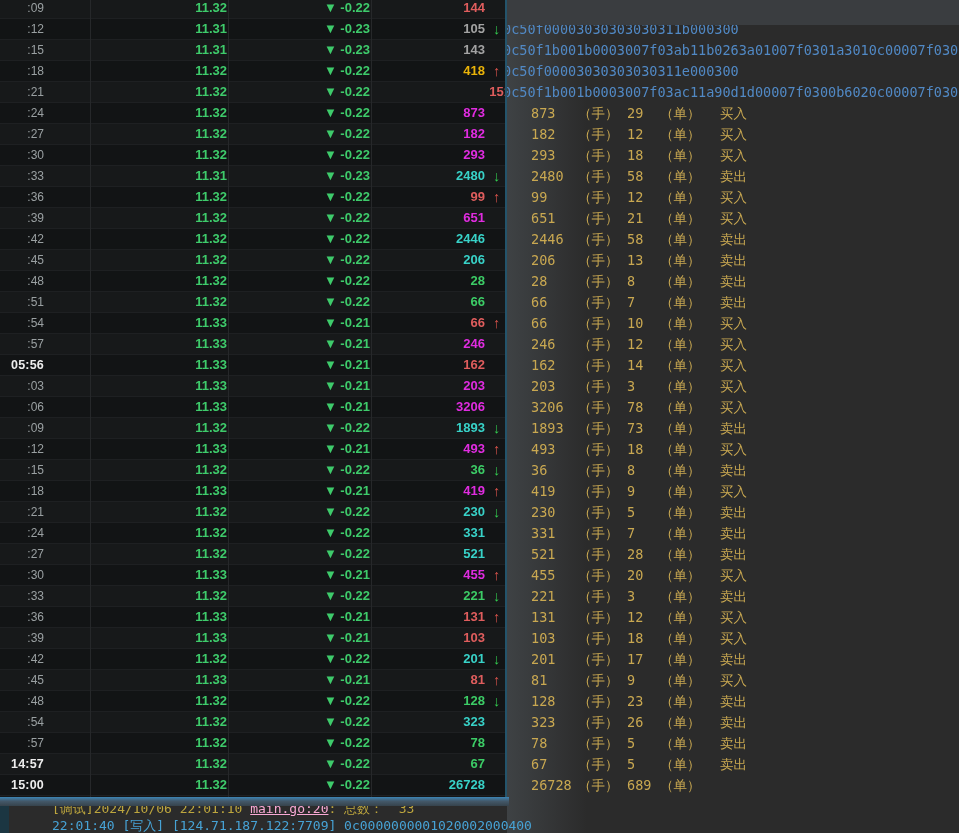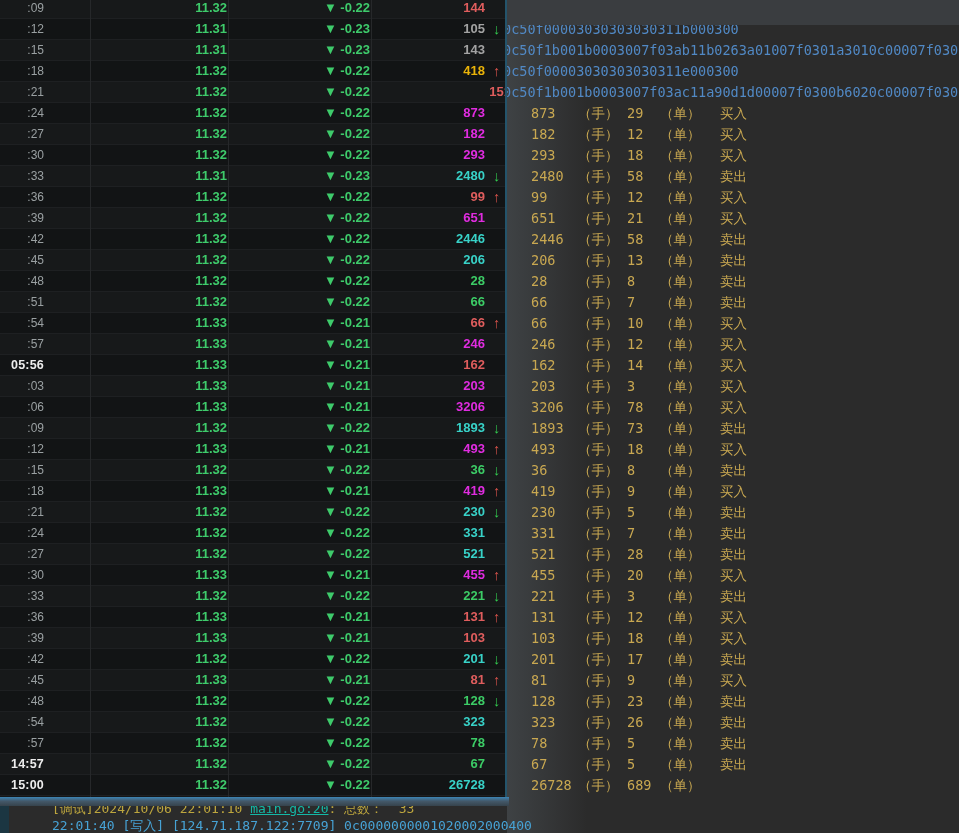--- a/index.html
+++ b/index.html
@@ -33,21 +33,21 @@
   .t-price{left:92px;width:135px;text-align:right;color:#3ecb6b;font-weight:bold;font-size:13px}
   .t-chg{left:230px;width:140px;text-align:right;color:#3ecb6b;font-weight:bold;font-size:13px}
   .t-vol{left:373px;width:112px;text-align:right;font-weight:bold;font-size:13px}
   .t-arrow{left:488px;width:17px;text-align:center;font-weight:bold;font-size:14.5px}
   #bottom-bar{position:absolute;left:0;top:797px;width:509px;height:9px;z-index:6;
        background:linear-gradient(180deg,#3c85b5 0,#44596a 45%,#36434c 100%)}
 
   
   #log1{position:absolute;left:52px;top:800px;height:18px;line-height:18px;z-index:2;white-space:pre;
         font-family:"DejaVu Sans Mono","Liberation Mono",monospace;font-size:13px;color:#bda63e}
-  #log1 .link{color:#14b8a6;text-decoration:underline}
+  #log1 .link{color:#f9a8d4;text-decoration:underline}
   #log2{position:absolute;left:52px;top:818px;height:16px;line-height:16px;z-index:2;white-space:pre;
         font-family:"DejaVu Sans Mono","Liberation Mono",monospace;font-size:13px;color:#47a3d6}
   #scroll-frag{position:absolute;left:0;top:806px;width:9px;height:27px;background:#1b3642;z-index:3}
 </style>
 </head>
 <body>
 
 <div id="console-shade"></div>
 <div id="console-rows">
     <div class="crow empty"></div>

